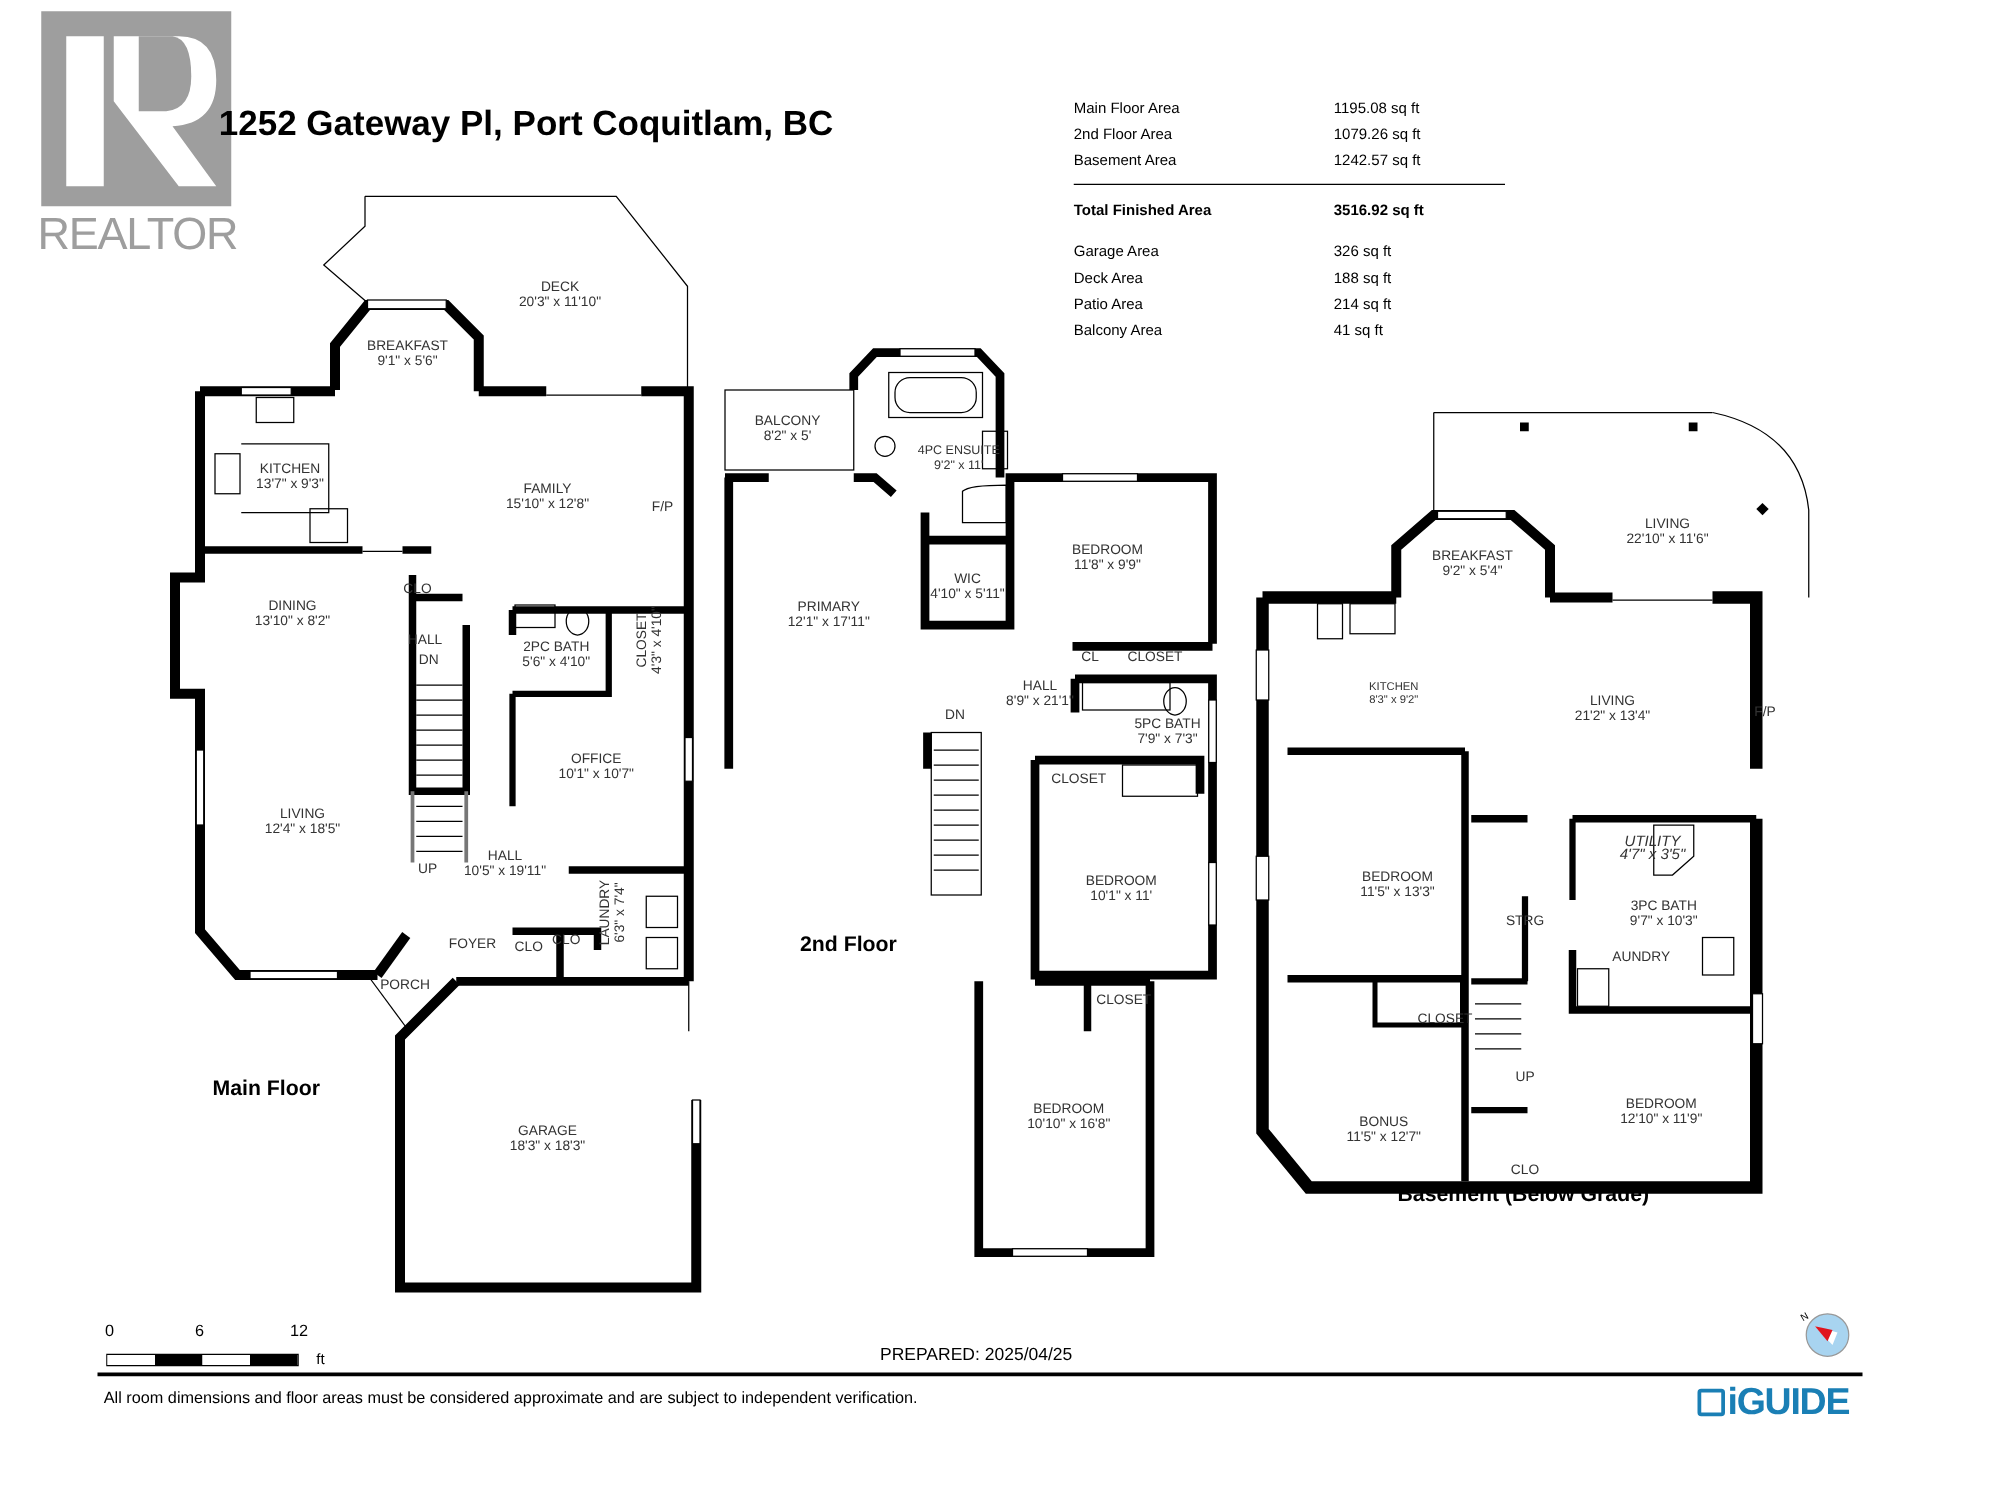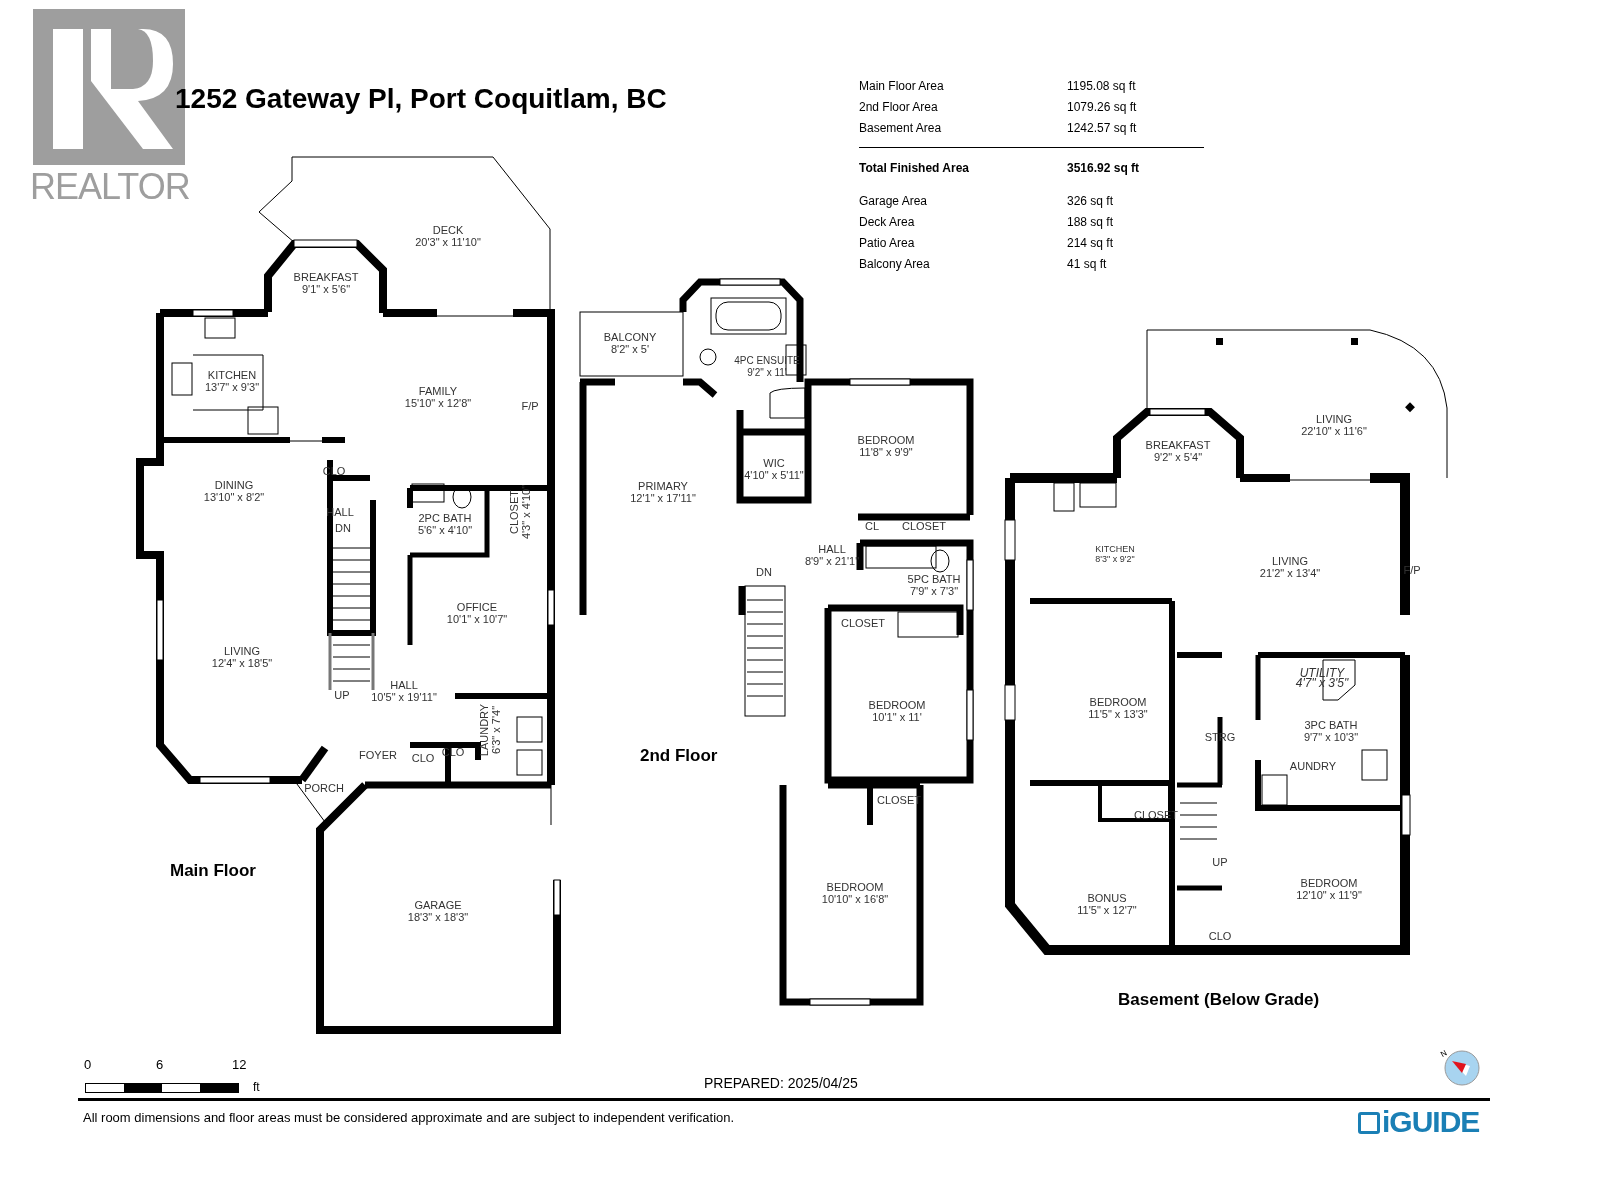--- a/index.html
+++ b/index.html
@@ -376,21 +376,21 @@
 <div class="room" style="left:1329px;top:889px;">
     <span class="n">BEDROOM</span>
     <span class="n">12'10" x 11'9"</span>
   </div>
 <div class="room" style="left:1412px;top:570px;">F/P</div>
 <div class="room" style="left:1220px;top:737px;">STRG</div>
 <div class="room" style="left:1313px;top:766px;">AUNDRY</div>
 <div class="room" style="left:1156px;top:815px;">CLOSET</div>
 <div class="room" style="left:1220px;top:862px;">UP</div>
 <div class="room" style="left:1220px;top:936px;">CLO</div>
-<div class="abs floor-label" style="left:1118px;top:990px;">Basement (Below Grade)</div>
+<div class="abs floor-label" style="left:1118px;top:946px;">Basement (Below Grade)</div>
 
 <div class="abs scale-nums">
   <span style="position:absolute;left:0;">0</span>
   <span style="position:absolute;left:72px;">6</span>
   <span style="position:absolute;left:148px;text-align:right;">12</span>
 </div>
 <div class="abs scale-bar">
   <span style="background:#fff"></span>
     <span style="background:#000"></span>
     <span style="background:#fff"></span>

